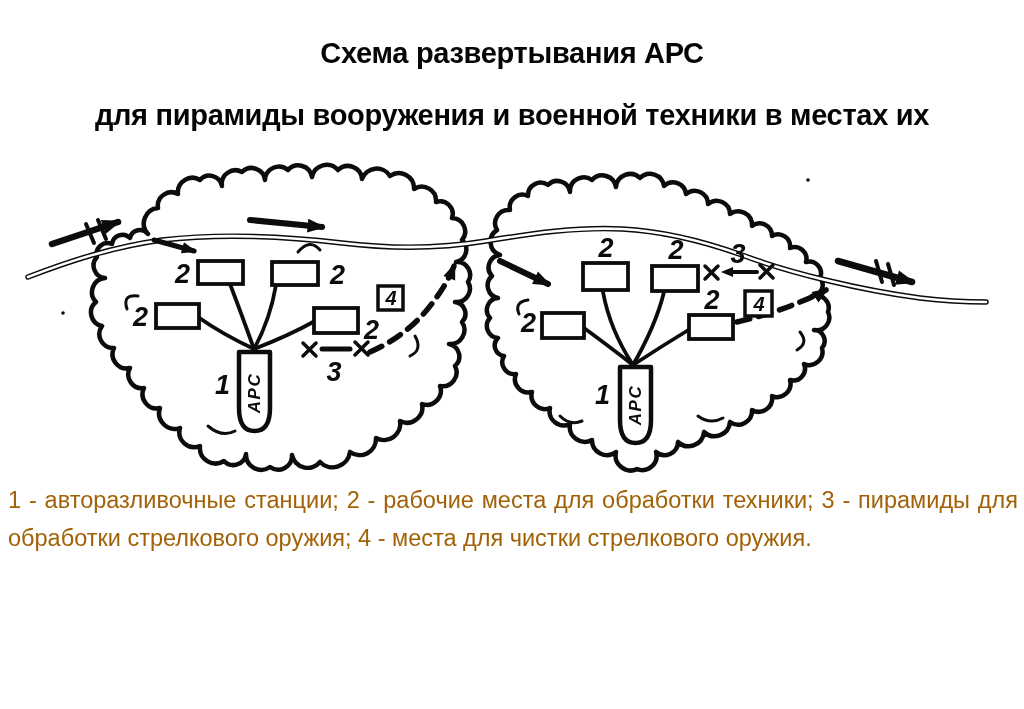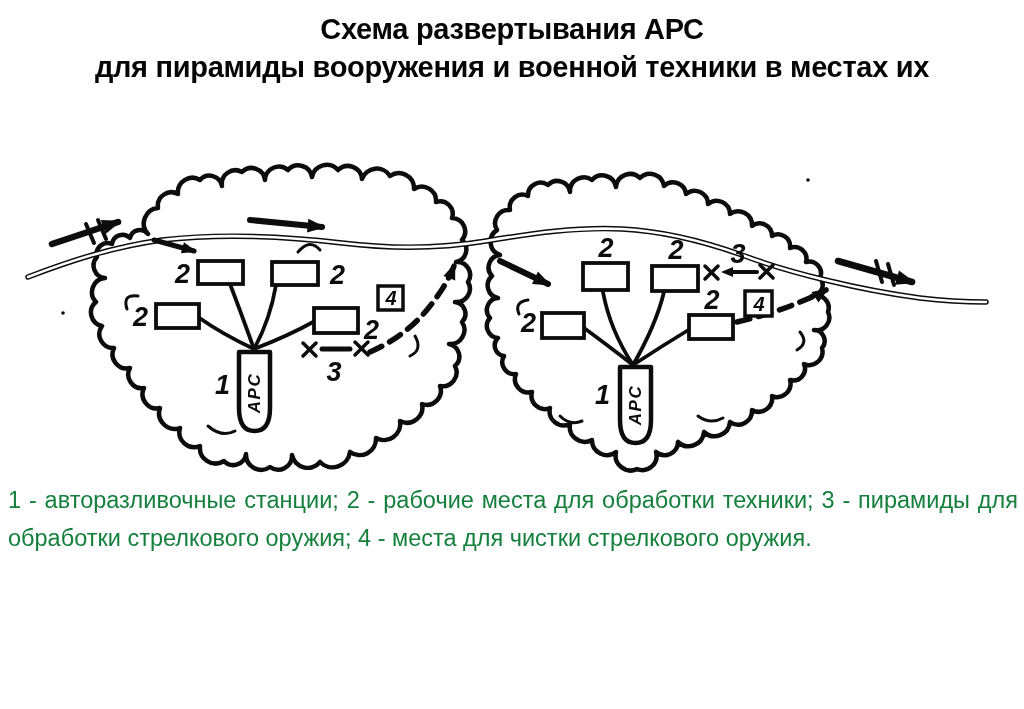--- a/index.html
+++ b/index.html
@@ -1,23 +1,23 @@
 <!DOCTYPE html>
 <html><head>
 <meta charset="utf-8">
 <style>
   html,body{margin:0;padding:0;background:#fff;}
   .page{position:relative;width:1024px;height:709px;background:#fff;overflow:hidden;
         font-family:"Liberation Sans",sans-serif;color:#111;}
   .title{position:absolute;top:10px;left:0;width:1024px;text-align:center;
          font-weight:bold;font-size:29px;line-height:38px;letter-spacing:-0.3px;color:#050505;}
-  .title div{white-space:nowrap;}
+  .title div{white-space:nowrap;margin-top:24px;}
   .diagram-svg{position:absolute;left:0;top:0;width:1024px;height:709px;}
   .caption{position:absolute;top:481px;left:8px;right:6px;margin:0;
-           font-size:23.5px;line-height:38px;text-align:justify;text-align-last:left;color:#15803d;}
+           font-size:23.5px;line-height:38px;text-align:justify;text-align-last:left;color:#a16207;}
   .ink{stroke:#0c0c0c;fill:none;stroke-linecap:round;stroke-linejoin:round;}
   .blob{fill:#ffffff;stroke:#0c0c0c;stroke-width:4.5;stroke-linejoin:round;}
   .rect2{fill:#ffffff;stroke:#0c0c0c;stroke-width:3.8;}
   .box4{fill:#ffffff;stroke:#0c0c0c;stroke-width:3.5;}
   .num{font-family:"Liberation Sans",sans-serif;font-style:italic;font-weight:bold;
        font-size:27px;fill:#0c0c0c;stroke:none;}
   .num4{font-size:20px;}
   .ars-text{font-family:"Liberation Sans",sans-serif;font-style:italic;font-weight:bold;
             font-size:17px;letter-spacing:1.5px;fill:#0c0c0c;stroke:none;}
 </style>

